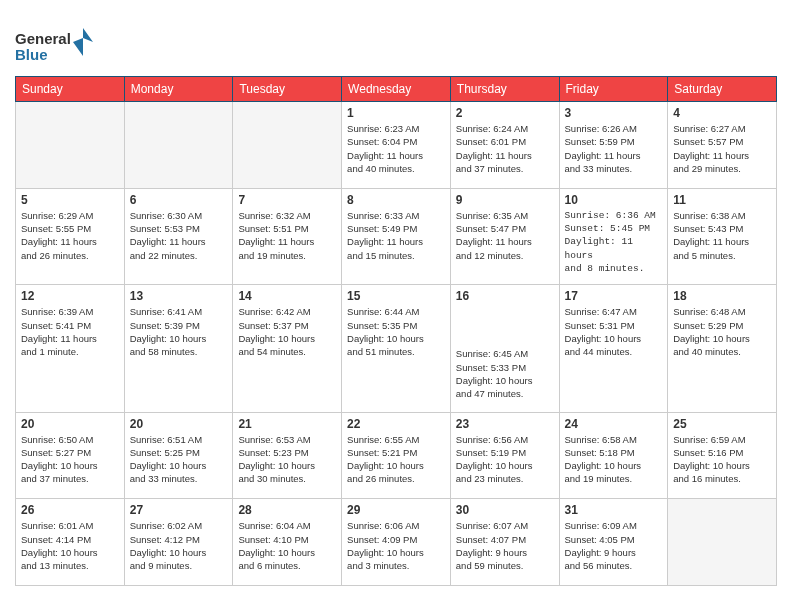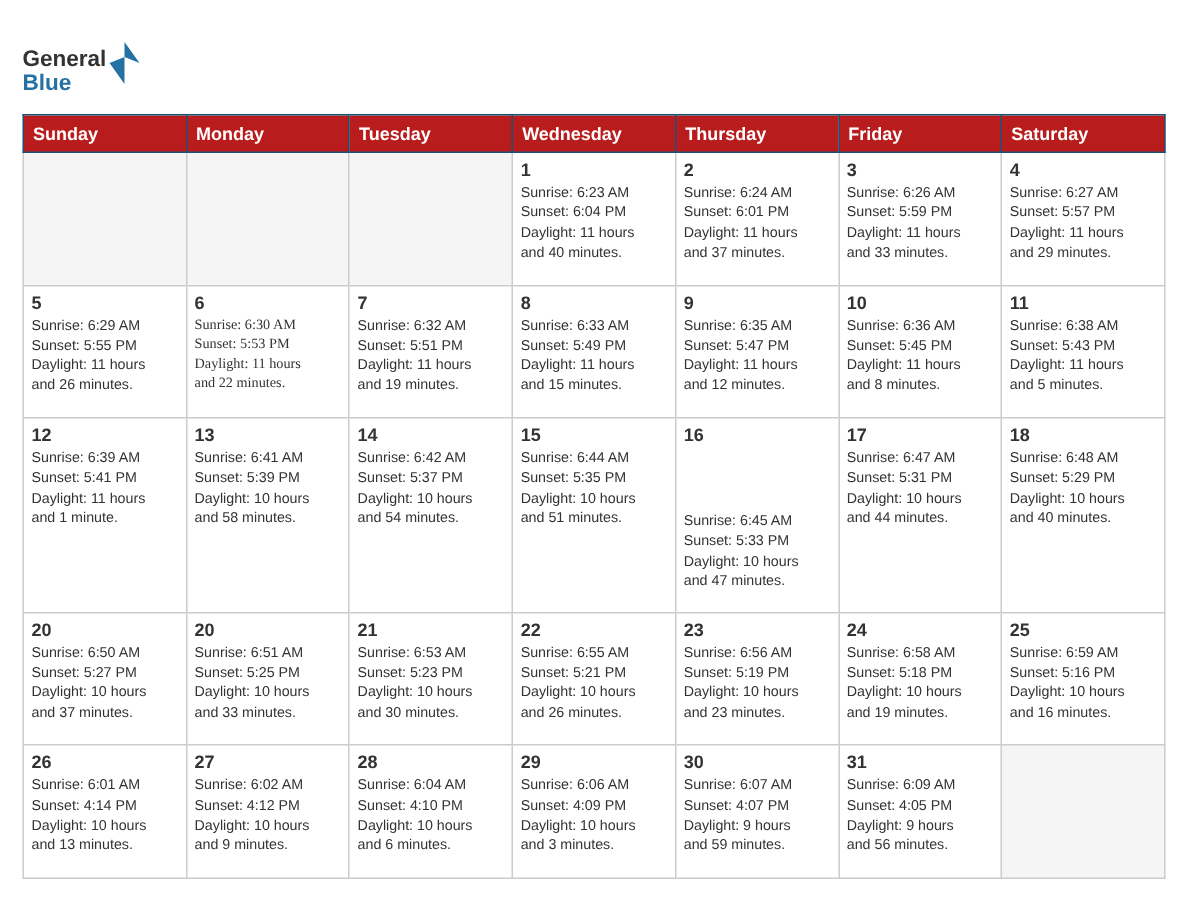--- a/index.html
+++ b/index.html
@@ -42,26 +42,26 @@
       color: #555;
     }
     .calendar {
       flex: 1;
       border: 1px solid #ccc;
       border-collapse: collapse;
       width: 100%;
       table-layout: fixed;
     }
     .calendar th {
-      background: #b91c1c;
+      background: #ef4444;
       color: white;
       text-align: left;
       padding: 5px 6px;
       font-size: 12px;
-      font-weight: bold;
+      font-weight: normal;
       border: 1px solid #1a5276;
     }
     .calendar td {
       vertical-align: top;
       padding: 4px 5px;
       border: 1px solid #ccc;
       font-size: 9.5px;
       color: #333;
       height: 82px;
       background: #fff;
@@ -146,21 +146,21 @@
         <tr>
           <td>
             <span class="day-num">5</span>
             <div class="day-info" style="white-space: pre-line;">Sunrise: 6:29 AM
 Sunset: 5:55 PM
 Daylight: 11 hours
 and 26 minutes.</div>
           </td>
           <td>
             <span class="day-num">6</span>
-            <div class="day-info" style="white-space: pre-line; font-family: Liberation Serif, serif;">Sunrise: 6:30 AM
+            <div class="day-info" style="white-space: pre-line;">Sunrise: 6:30 AM
 Sunset: 5:53 PM
 Daylight: 11 hours
 and 22 minutes.</div>
           </td>
           <td>
             <span class="day-num">7</span>
             <div class="day-info" style="white-space: pre-line;">Sunrise: 6:32 AM
 Sunset: 5:51 PM
 Daylight: 11 hours
 and 19 minutes.</div>
@@ -174,21 +174,21 @@
           </td>
           <td>
             <span class="day-num">9</span>
             <div class="day-info" style="white-space: pre-line;">Sunrise: 6:35 AM
 Sunset: 5:47 PM
 Daylight: 11 hours
 and 12 minutes.</div>
           </td>
           <td>
             <span class="day-num">10</span>
-            <div class="day-info" style="white-space: pre-line;">Sunrise: 6:36 AM
+            <div class="day-info" style="white-space: pre-line; font-family: Liberation Mono, monospace;">Sunrise: 6:36 AM
 Sunset: 5:45 PM
 Daylight: 11 hours
 and 8 minutes.</div>
           </td>
           <td>
             <span class="day-num">11</span>
             <div class="day-info" style="white-space: pre-line;">Sunrise: 6:38 AM
 Sunset: 5:43 PM
 Daylight: 11 hours
 and 5 minutes.</div>

